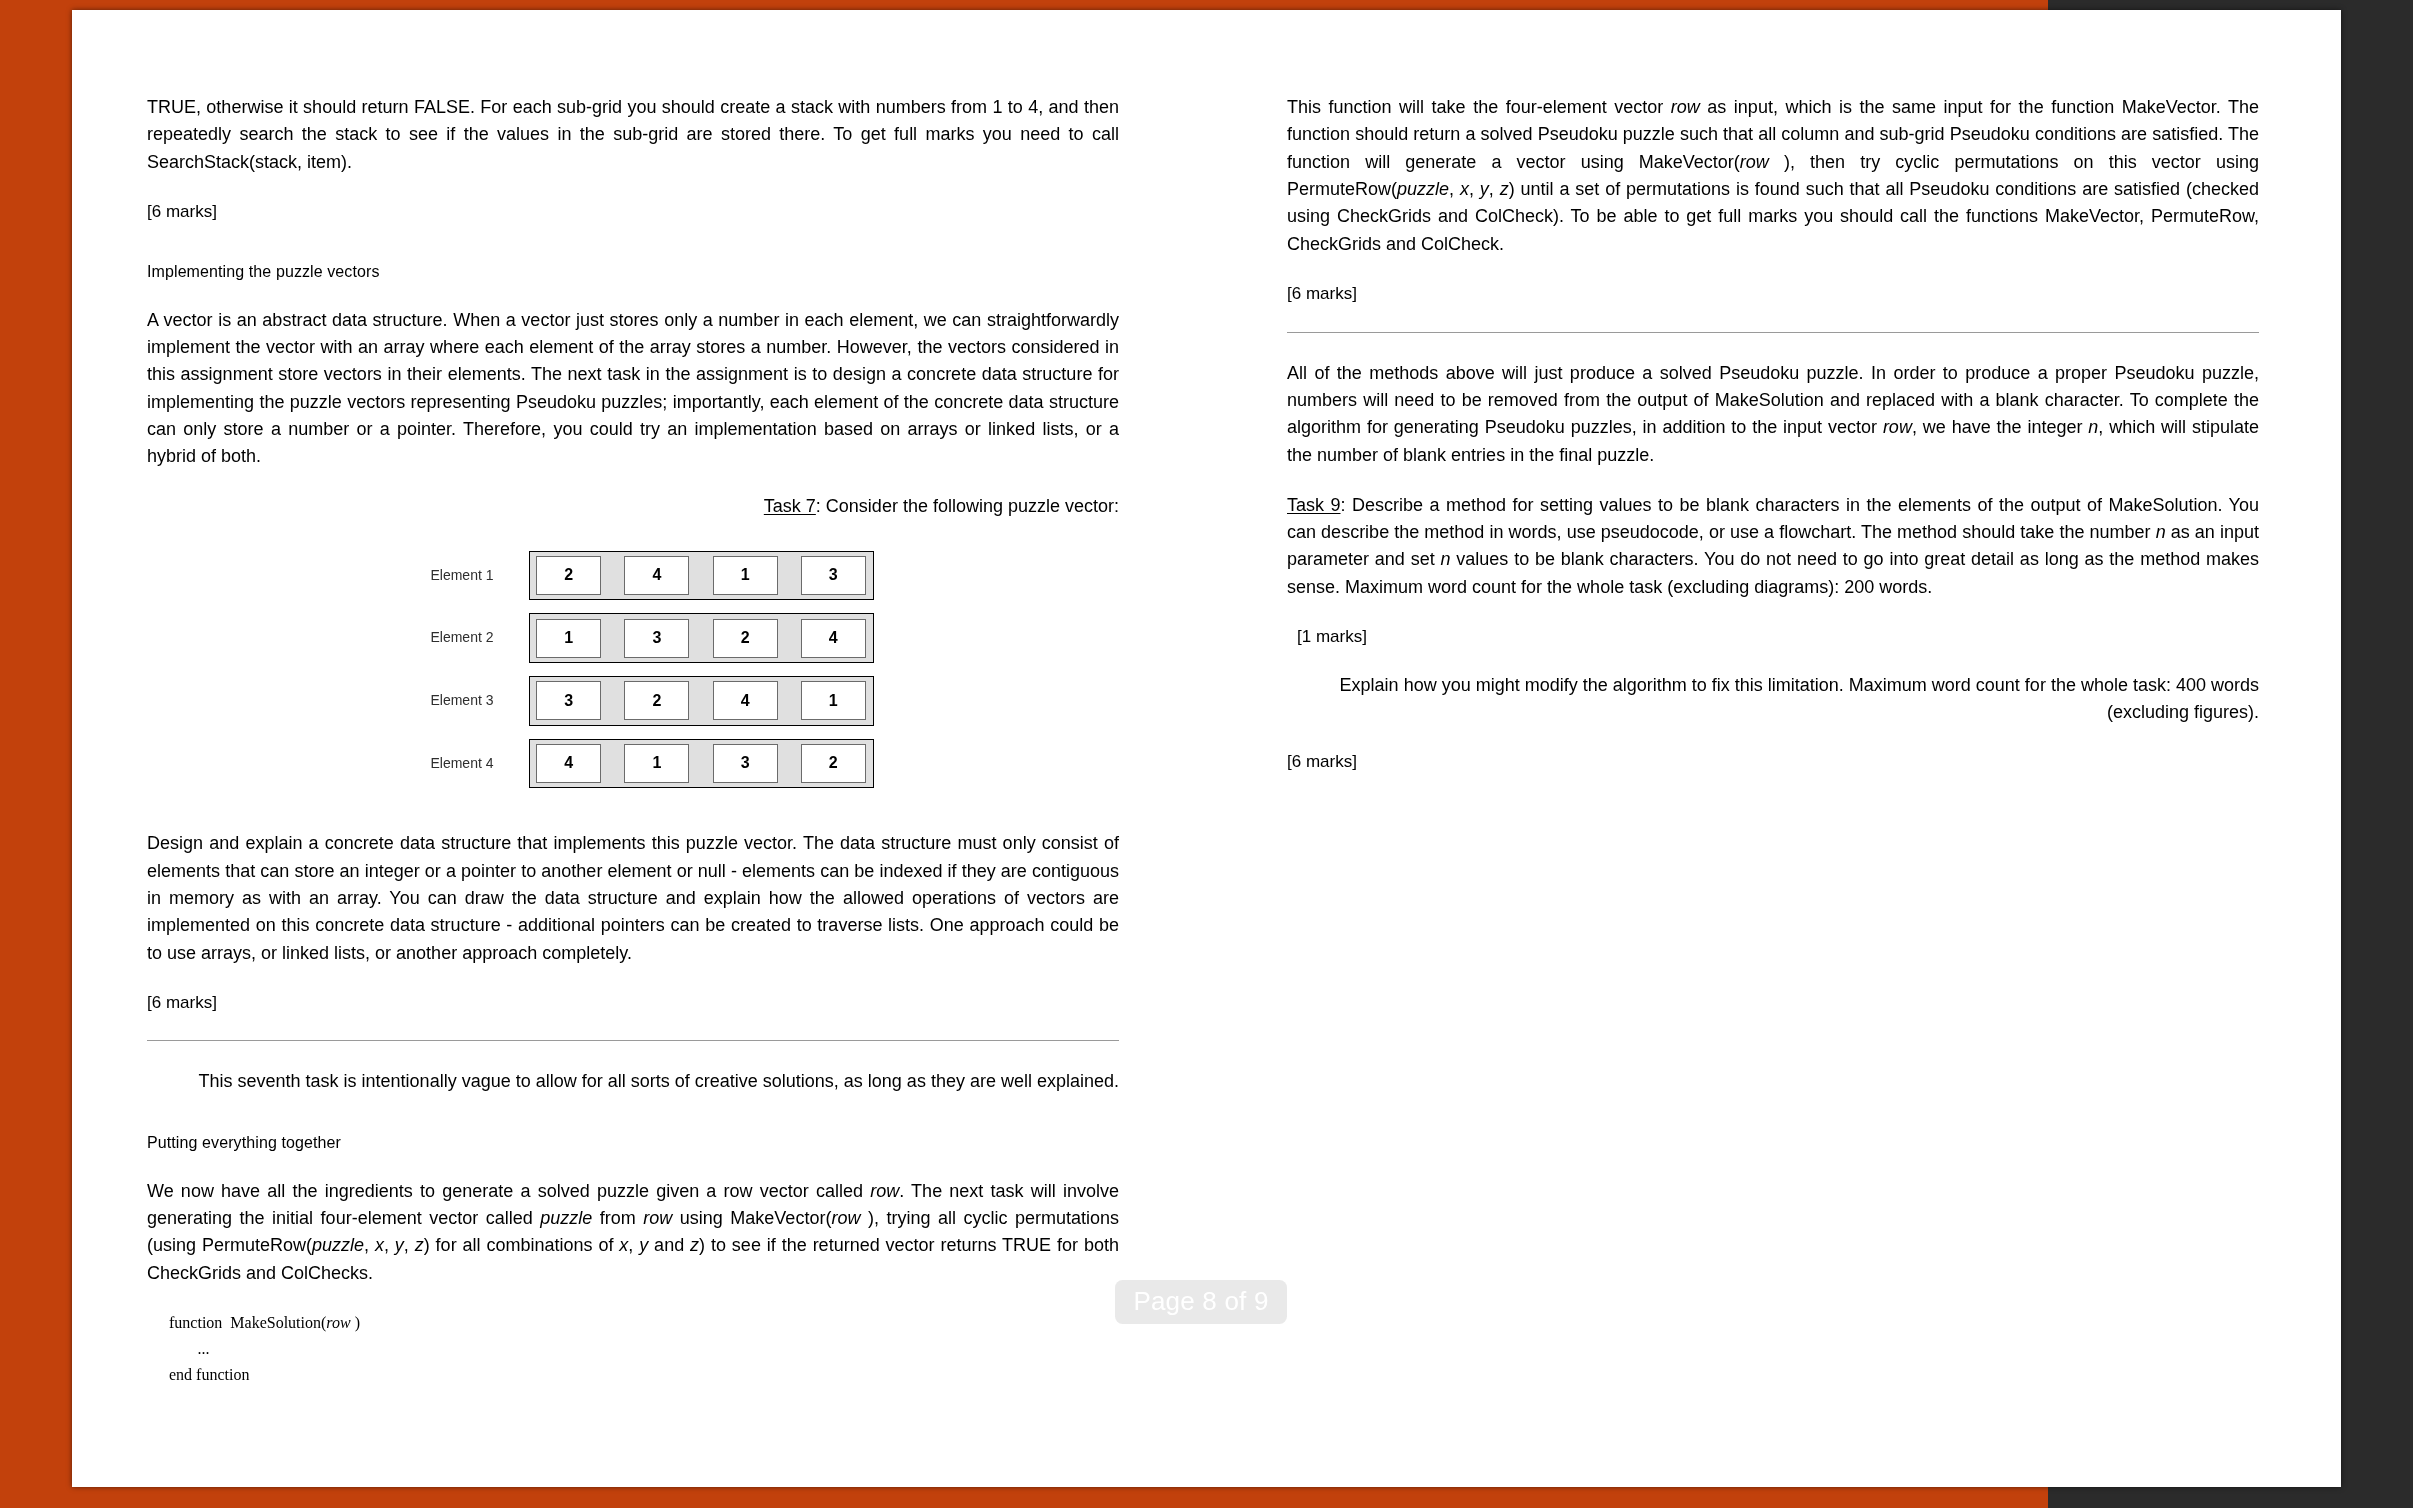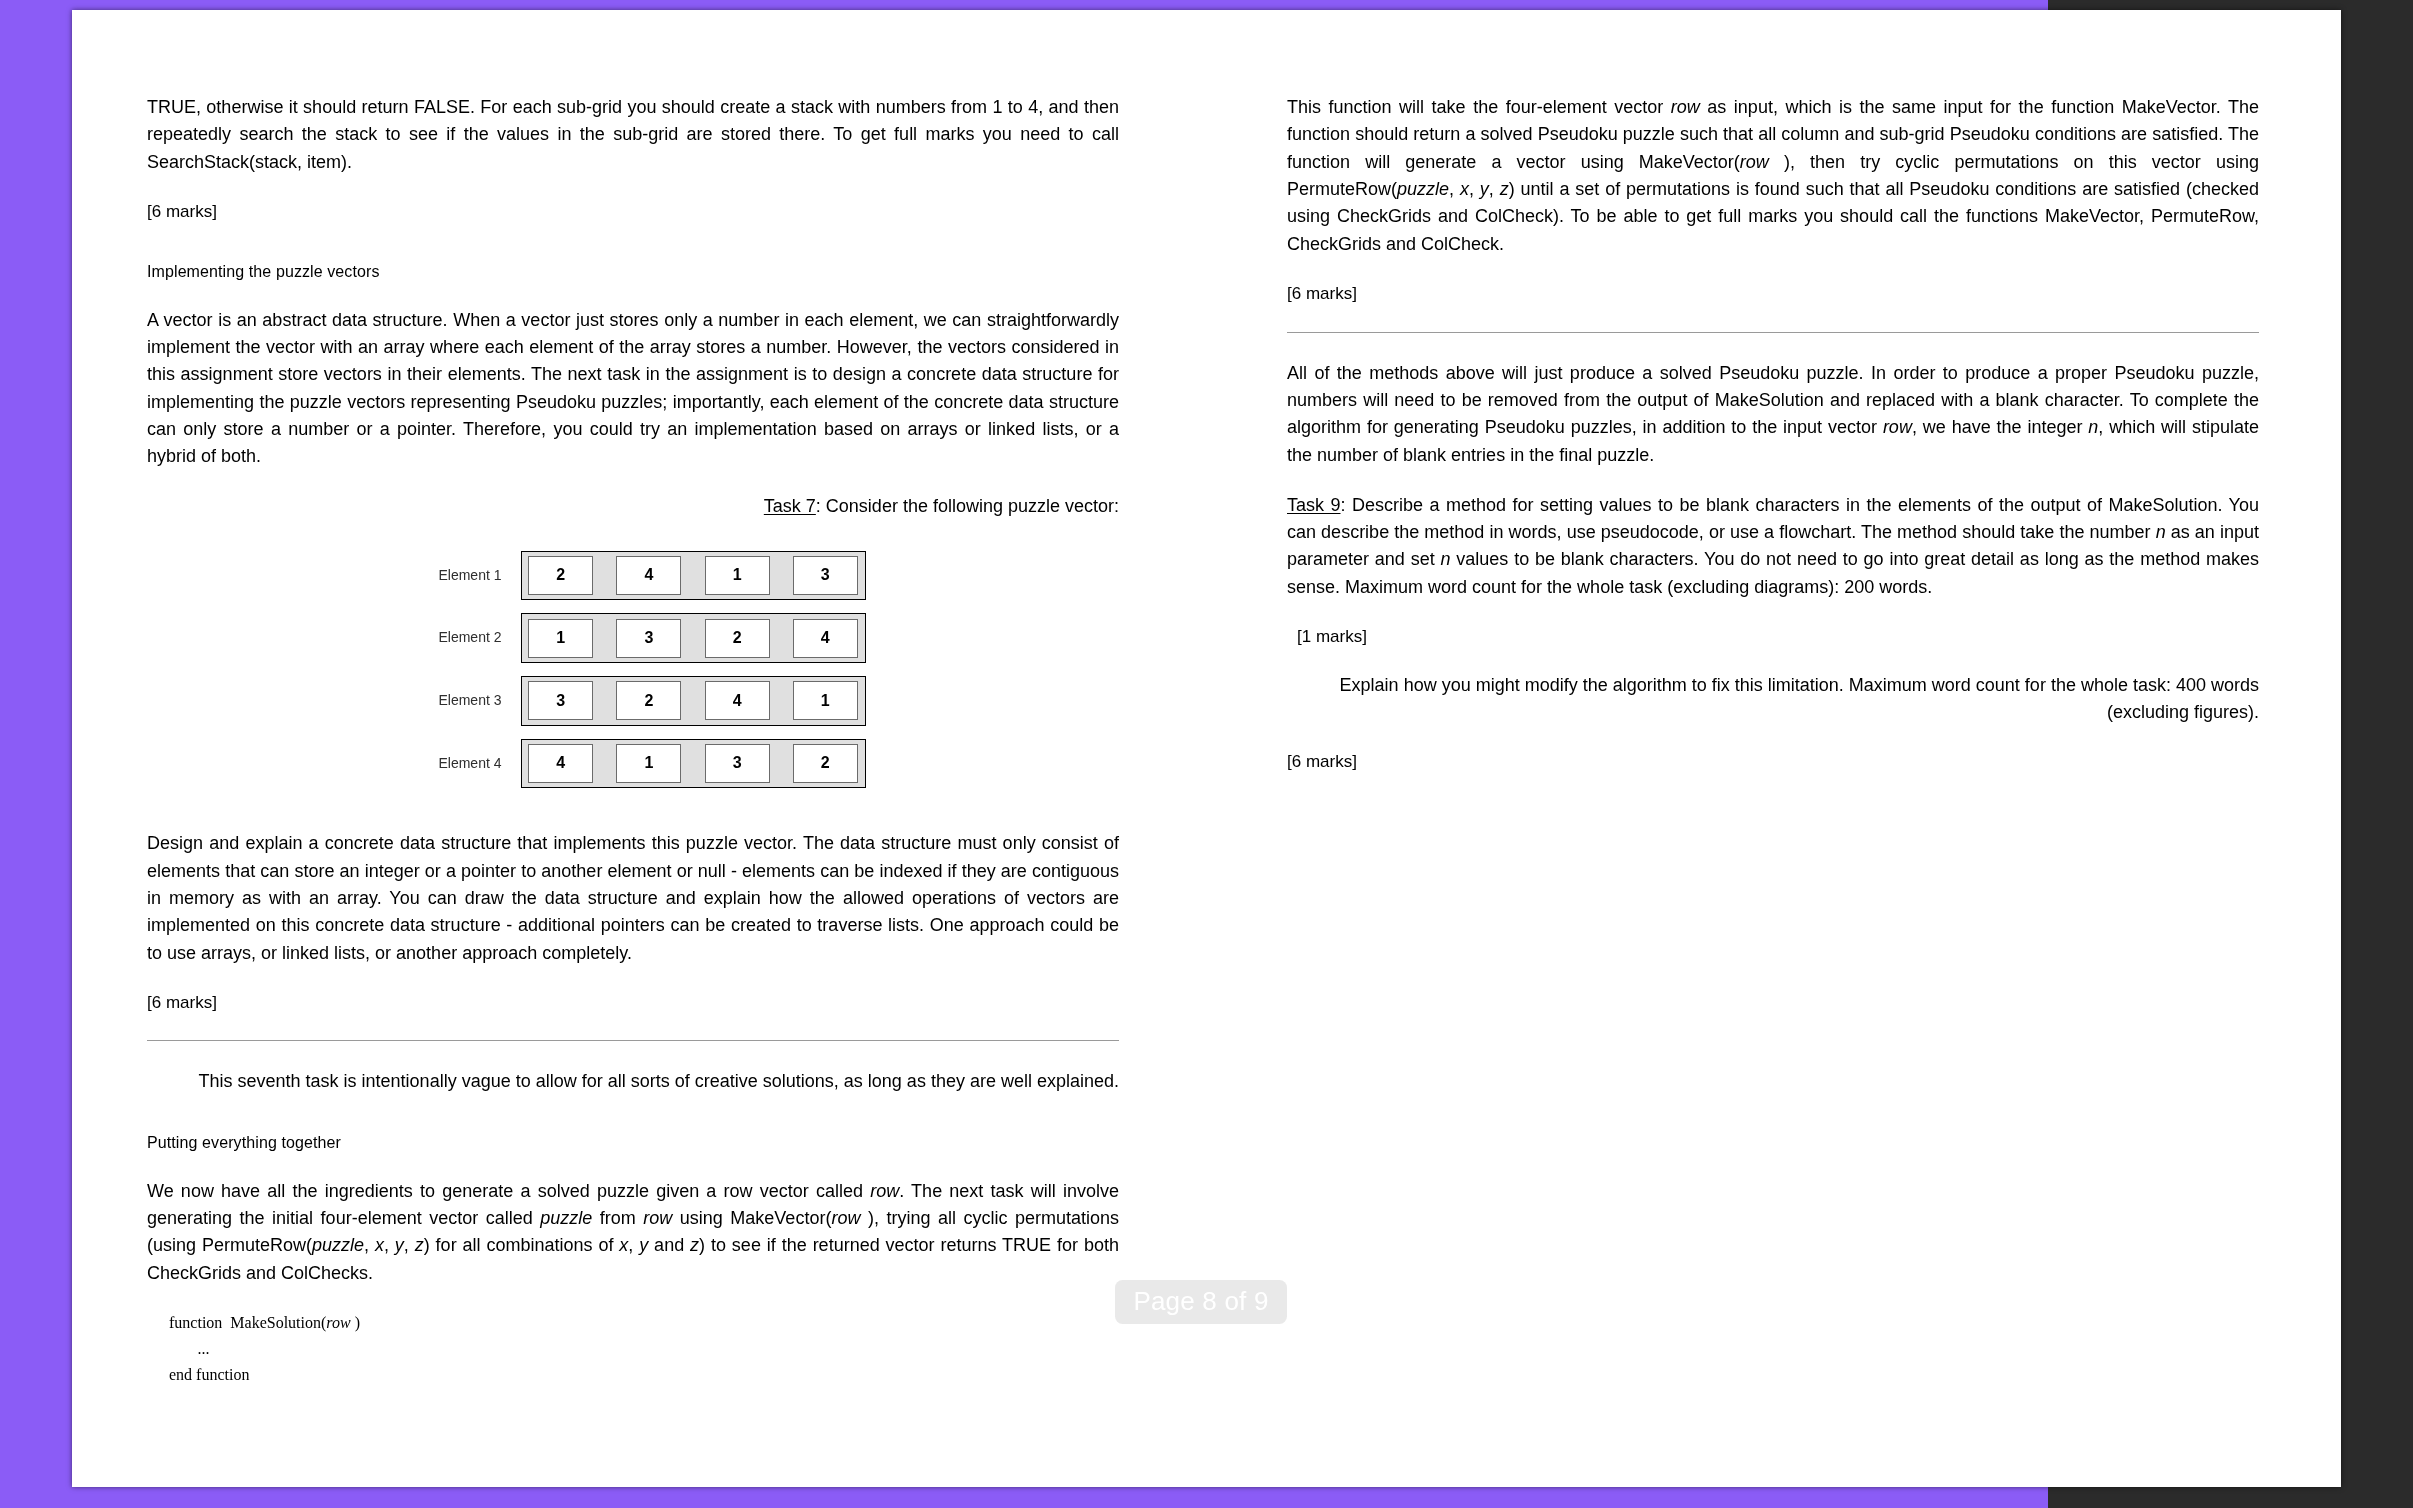--- a/index.html
+++ b/index.html
@@ -11,21 +11,21 @@
     overflow: hidden;
   }
   body {
     font-family: "Liberation Sans", sans-serif;
   }
 
   .viewer {
     position: relative;
     width: 2048px;
     height: 1508px;
-    background: #8b5cf6;
+    background: #c2410c;
   }
 
   .page-sheet {
     position: absolute;
     left: 72px;
     top: 10px;
     width: 2269px;
     height: 1477px;
     background: #ffffff;
     box-shadow: 0 0 5px rgba(0,0,0,0.55);
@@ -104,21 +104,21 @@
     align-items: center;
   }
   .vecrow {
     display: flex;
     align-items: center;
     margin-bottom: 13.4px;
   }
   .veclabel {
     width: 101px;
     text-align: right;
-    padding-right: 19px;
+    padding-right: 35px;
     font-size: 14px;
     color: #2e2e2e;
     font-family: "Liberation Sans", sans-serif;
   }
   .vecbox {
     display: flex;
     align-items: center;
     background: #e0e0e0;
     border: 1.7px solid #000;
     padding: 4.2px 6.7px;

